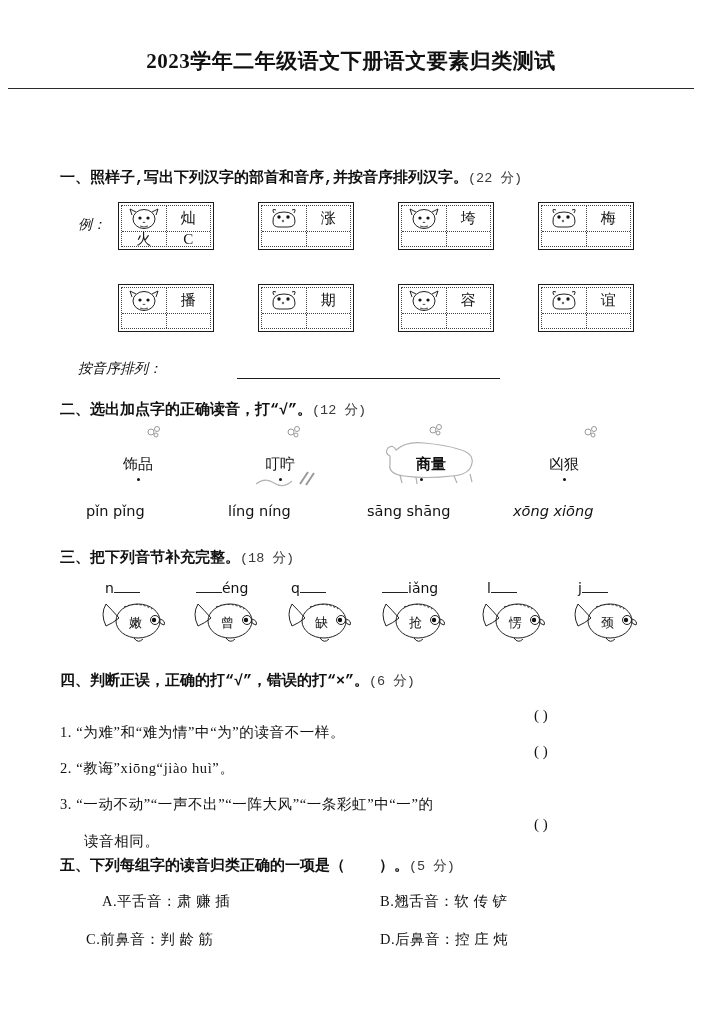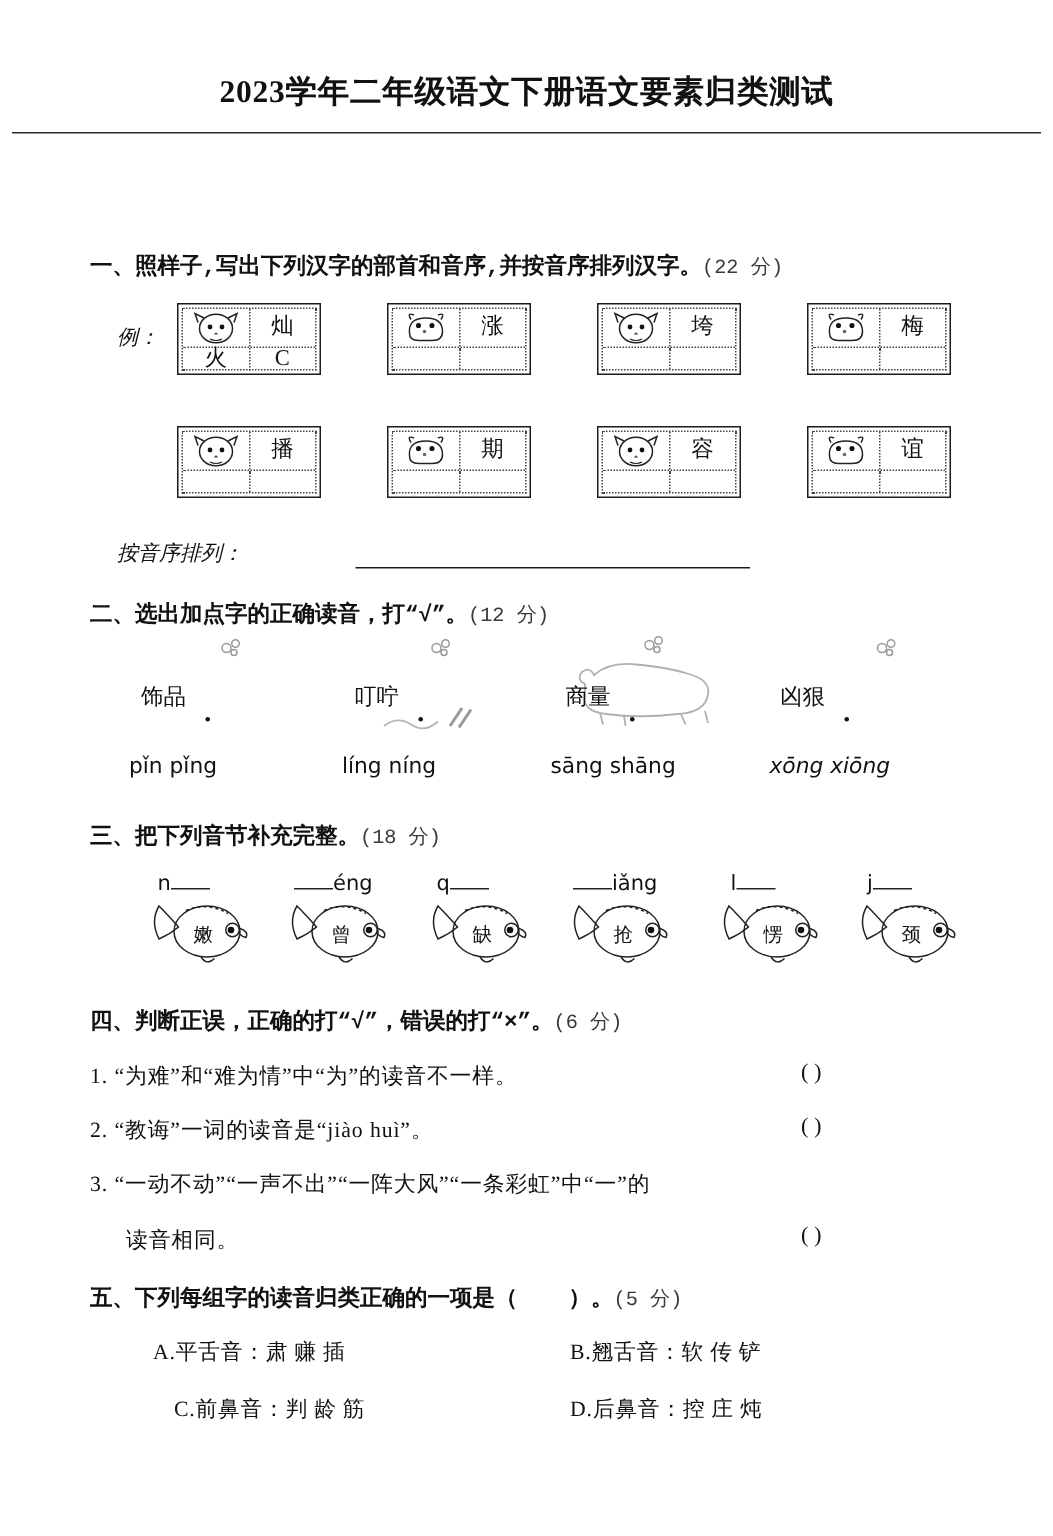--- a/index.html
+++ b/index.html
@@ -91,21 +91,21 @@
   .pet { width: 34px; height: 25px; display:block; }
 
   
   .blank-line {
     position: absolute;
     border-bottom: 1px solid #1b1b1b;
     height: 0;
   }
 
   
-  .word-item { position: absolute; text-align: left; }
+  .word-item { position: absolute; text-align: center; }
   .word-cn {
     font-size: 15px;
     font-family: "Liberation Serif","DejaVu Serif",serif;
     position: relative;
     z-index: 2;
     white-space: nowrap;
   }
   .dot-mark {
     position: absolute;
     width: 3px; height: 3px; border-radius: 50%;
@@ -129,20 +129,21 @@
     z-index: 4;
   }
 
   
   .tf-line {
     position: absolute;
     font-size: 14.5px;
     font-family: "Liberation Serif","DejaVu Serif",serif;
     white-space: nowrap;
     letter-spacing: .6px;
+    margin-top: 15px;
   }
   .paren {
     position: absolute;
     font-size: 15px;
     font-family: "Liberation Serif","DejaVu Serif",serif;
   }
 
   
   .opt {
     position: absolute;
@@ -396,21 +397,21 @@
   <div class="word-item" style="left:94px; top:455px; width:88px;">
     <span class="word-cn">饰品</span>
   </div>
   <div class="dot-mark" style="left:137px; top:478px;"></div>
 
   <div class="word-item" style="left:236px; top:455px; width:88px;">
     <span class="word-cn">叮咛</span>
   </div>
   <div class="dot-mark" style="left:279px; top:478px;"></div>
 
-  <div class="word-item" style="left:377px; top:455px; width:88px;">
+  <div class="word-item" style="left:387px; top:455px; width:88px;font-weight:bold;">
     <span class="word-cn">商量</span>
   </div>
   <div class="dot-mark" style="left:420px; top:478px;"></div>
 
   <div class="word-item" style="left:520px; top:455px; width:88px;">
     <span class="word-cn">凶狠</span>
   </div>
   <div class="dot-mark" style="left:563px; top:478px;"></div>
 
   <div class="pinyin-row" style="left:86px; top:503px;">pǐn   pǐng</div>
@@ -524,41 +525,41 @@
   </div>
 
   <div class="tf-line" style="left:60px; top:708px;">
     <span>1.</span>
     <span>“为难”和“难为情”中“为”的读音不一样。</span>
   </div>
   <div class="paren" style="left:534px; top:707px;">(      )</div>
 
   <div class="tf-line" style="left:60px; top:744px;">
     <span>2.</span>
-    <span>“教诲”一词的读音是“jiào   huì”。</span>
+    <span>“教诲”xiōng“jiào   huì”。</span>
   </div>
   <div class="paren" style="left:534px; top:743px;">(      )</div>
 
   <div class="tf-line" style="left:60px; top:780px;">
     <span>3.</span>
     <span>“一动不动”“一声不出”“一阵大风”“一条彩虹”中“一”的</span>
   </div>
   <div class="tf-line" style="left:84px; top:817px;">读音相同。</div>
   <div class="paren" style="left:534px; top:816px;">(      )</div>
 
   <div class="prompt" style="left:60px; top:856px;">
     <span>五、下列每组字的读音归类正确的一项是（</span><span style="display:inline-block;width:34px;"></span><span>）。</span><span class="pts">(5 分)</span>
   </div>
 
   <div class="opt" style="left:90px; top:892px;">
     <span>A.</span><span>平舌音：</span><span>肃   赚   插</span>
   </div>
   <div class="opt" style="left:368px; top:892px;font-family:Liberation Serif, serif;">
     <span>B.</span><span>翘舌音：</span><span>软   传   铲</span>
   </div>
-  <div class="opt" style="left:104px; top:930px;">
+  <div class="opt" style="left:74px; top:930px;">
     <span>C.</span><span>前鼻音：</span><span>判   龄   筋</span>
   </div>
   <div class="opt" style="left:368px; top:930px;">
     <span>D.</span><span>后鼻音：</span><span>控   庄   炖</span>
   </div>
 
 </div>
 
 </body></html>

